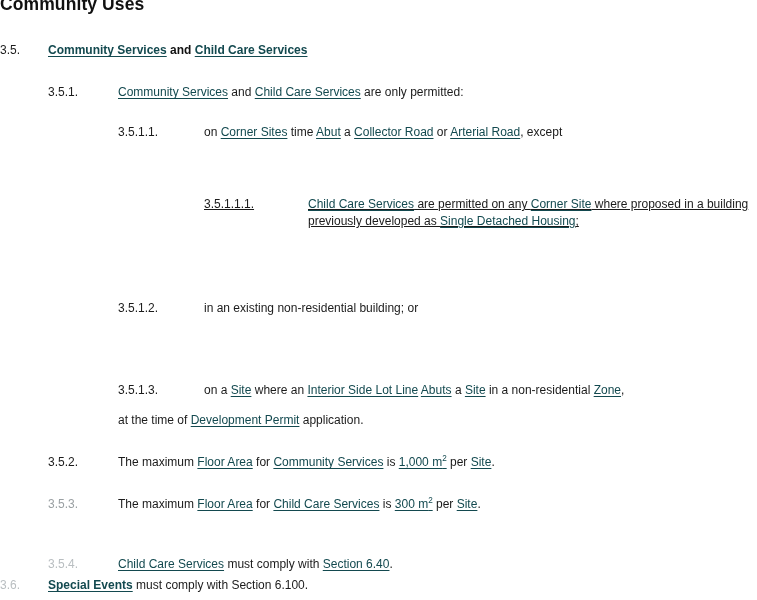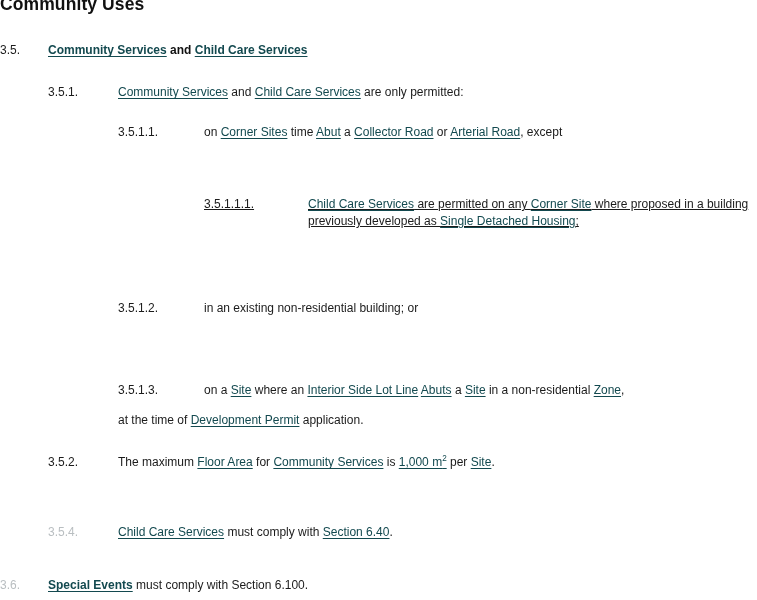--- a/index.html
+++ b/index.html
@@ -85,21 +85,21 @@
   
   .l-3-5       { position: absolute; top: 42px;  left: 0px;   width: 757px; }
   .l-3-5-1     { position: absolute; top: 84px;  left: 48px;  width: 709px; }
   .l-3-5-1-1   { position: absolute; top: 124px; left: 118px; width: 639px; }
   .l-3-5-1-1-1 { position: absolute; top: 196px; left: 204px; width: 553px; text-decoration: underline; }
   .l-3-5-1-2   { position: absolute; top: 300px; left: 118px; width: 639px; }
   .l-3-5-1-3   { position: absolute; top: 340px; left: 118px; width: 639px; margin-top: 42px; }
   .l-closing   { position: absolute; top: 412px; left: 118px; width: 639px; }
   .l-3-5-2     { position: absolute; top: 454px; left: 48px;  width: 709px; }
   .l-3-5-3     { position: absolute; top: 496px; left: 48px;  width: 709px; }
-  .l-3-5-4     { position: absolute; top: 524px; left: 48px;  width: 709px; }
+  .l-3-5-4     { position: absolute; top: 556px; left: 48px;  width: 709px; }
   .l-3-6       { position: absolute; top: 577px; left: 0px;   width: 757px; }
 
   .num-w-main { width: 48px; }
   .num-w-sub  { width: 70px; }
   .num-w-sub2 { width: 86px; }
   .num-w-sub3 { width: 104px; }
 </style>
 </head>
 <body>
 
@@ -153,20 +153,26 @@
     </span>
   </div>
 
   <div class="row l-3-5-2">
     <span class="num num-w-sub">3.5.2.</span>
     <span class="body">
       <span>The maximum </span><span class="t">Floor Area</span><span> for </span><span class="t">Community Services</span><span> is </span><span class="t"><span>1,000 m</span><sup>2</sup></span><span> per </span><span class="t">Site</span><span>.</span>
     </span>
   </div>
 
+  <div class="row l-3-5-3 fade-0">
+    <span class="num num-w-sub fade-1">3.5.3.</span>
+    <span class="body">
+      <span>The maximum </span><span class="t">Floor Area</span><span> for </span><span class="t">Child Care Services</span><span> is </span><span class="t"><span>300 m</span><sup>2</sup></span><span> per </span><span class="t">Site</span><span>.</span>
+    </span>
+  </div>
 
   <div class="row l-3-5-4">
     <span class="num num-w-sub fade-2">3.5.4.</span>
     <span class="body">
       <span class="t">Child Care Services</span><span> must comply with </span><span class="t">Section 6.40</span><span>.</span>
     </span>
   </div>
 
   <div class="row l-3-6">
     <span class="num num-w-main fade-2">3.6.</span>

